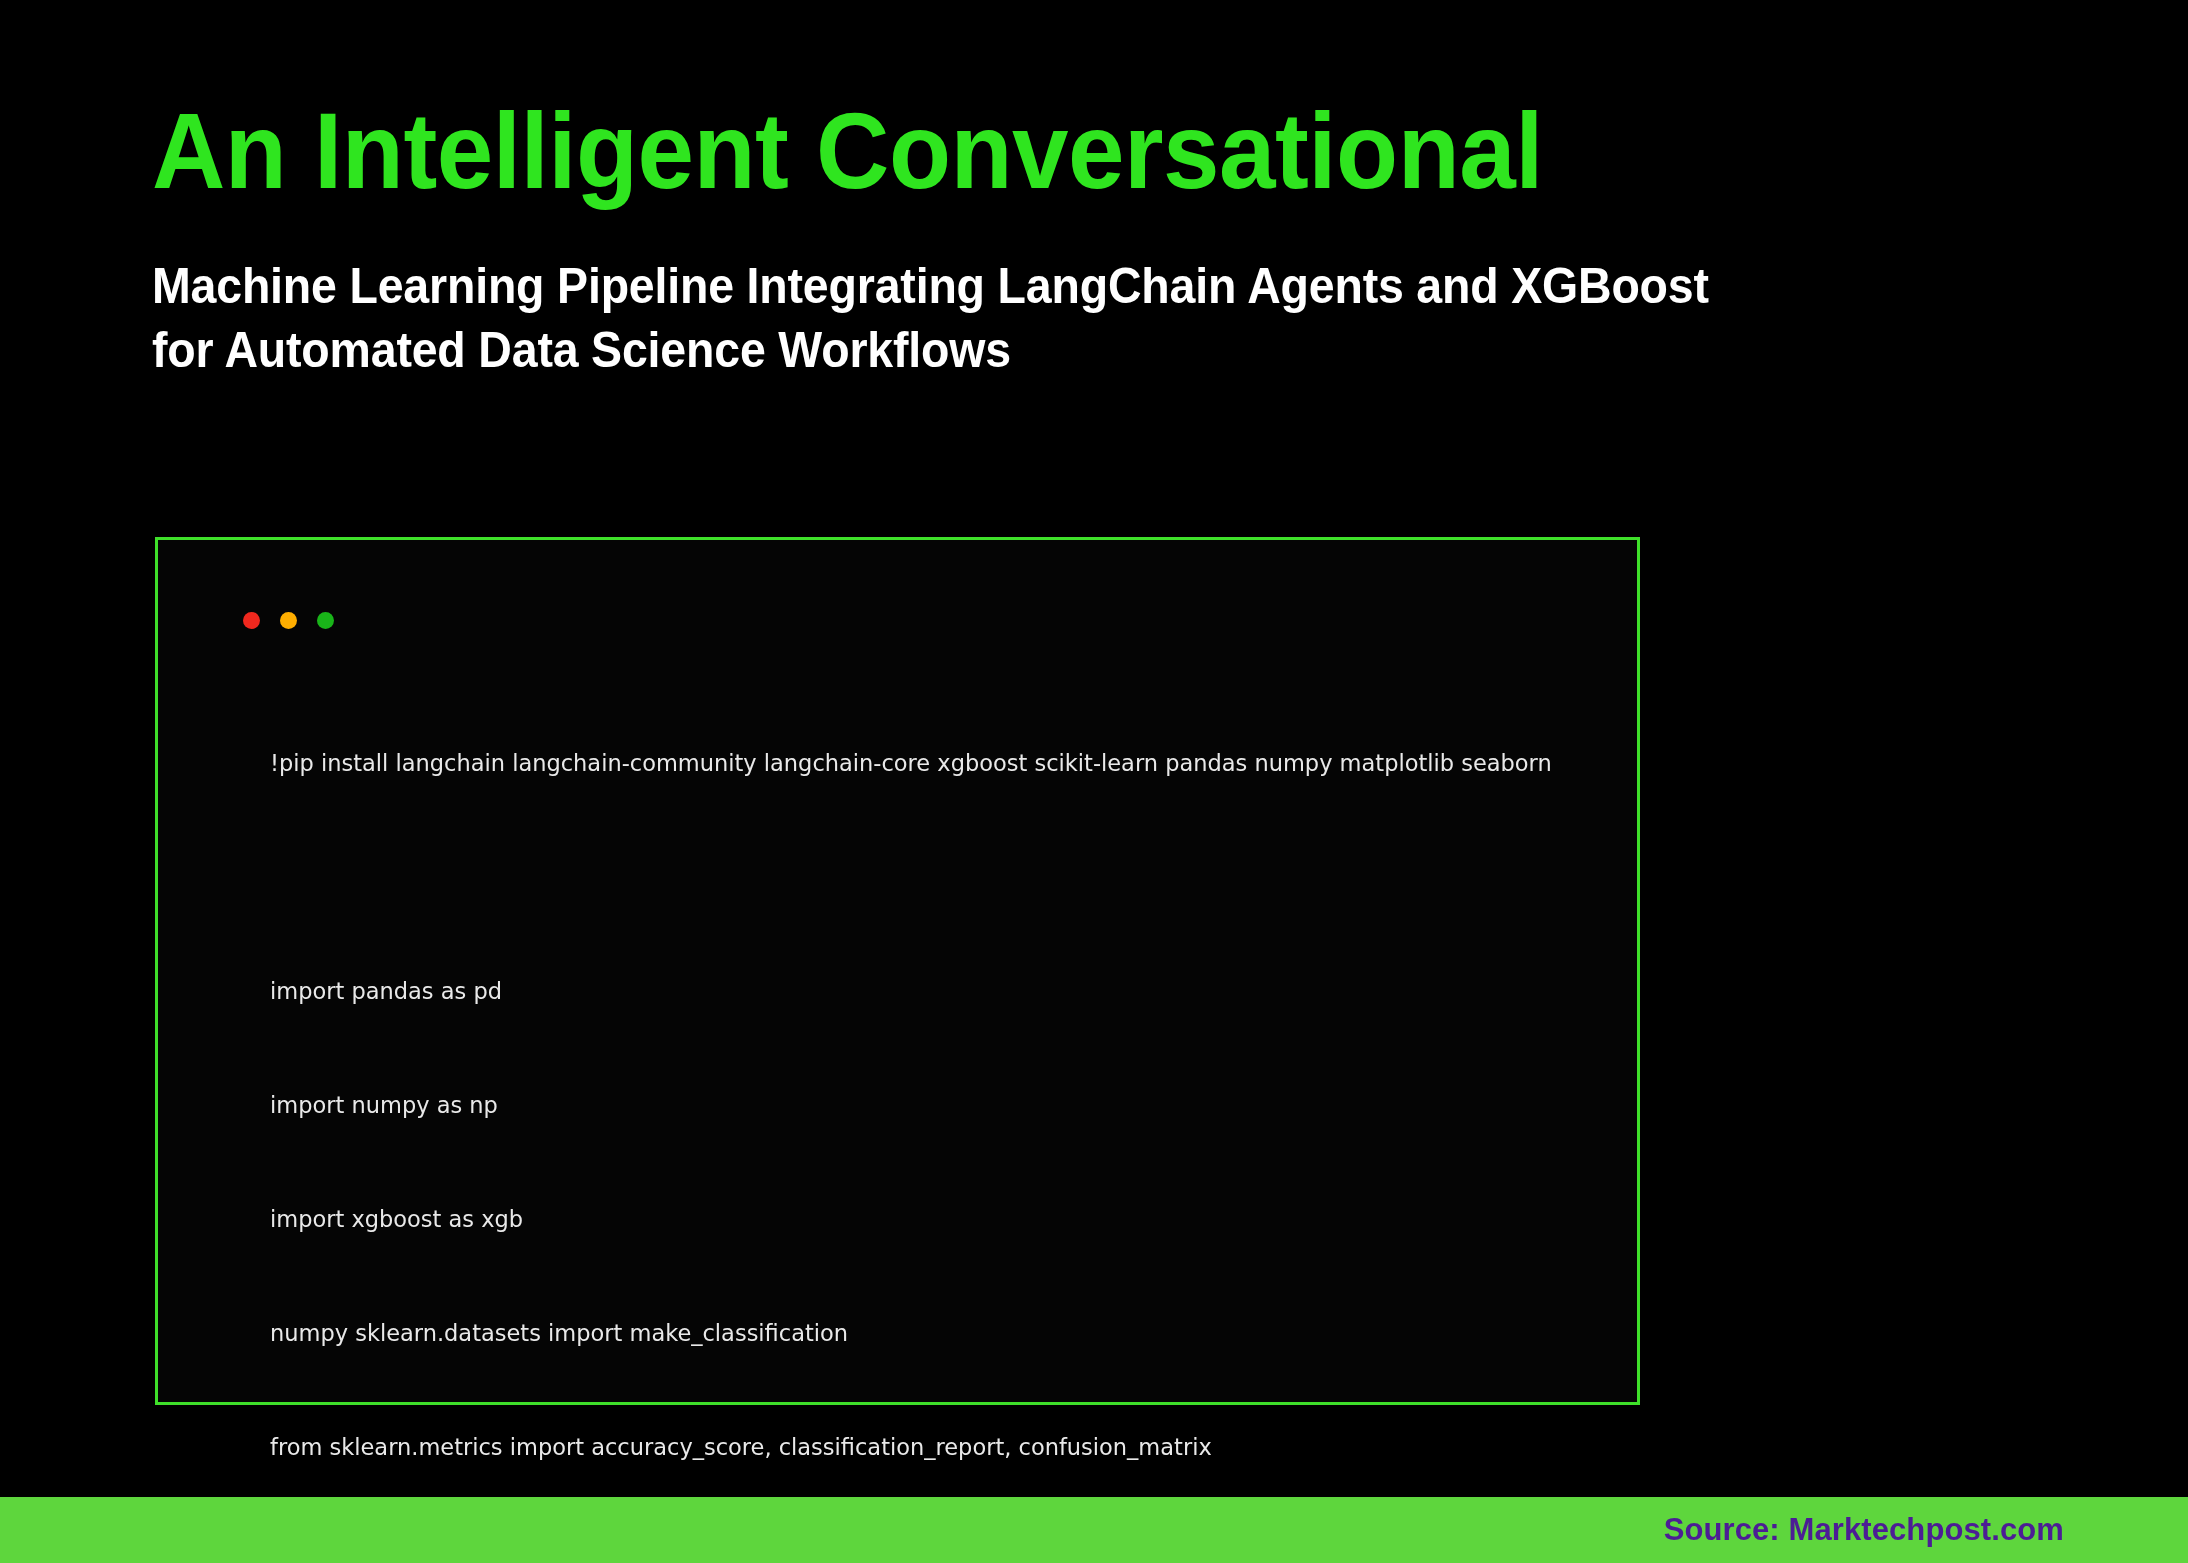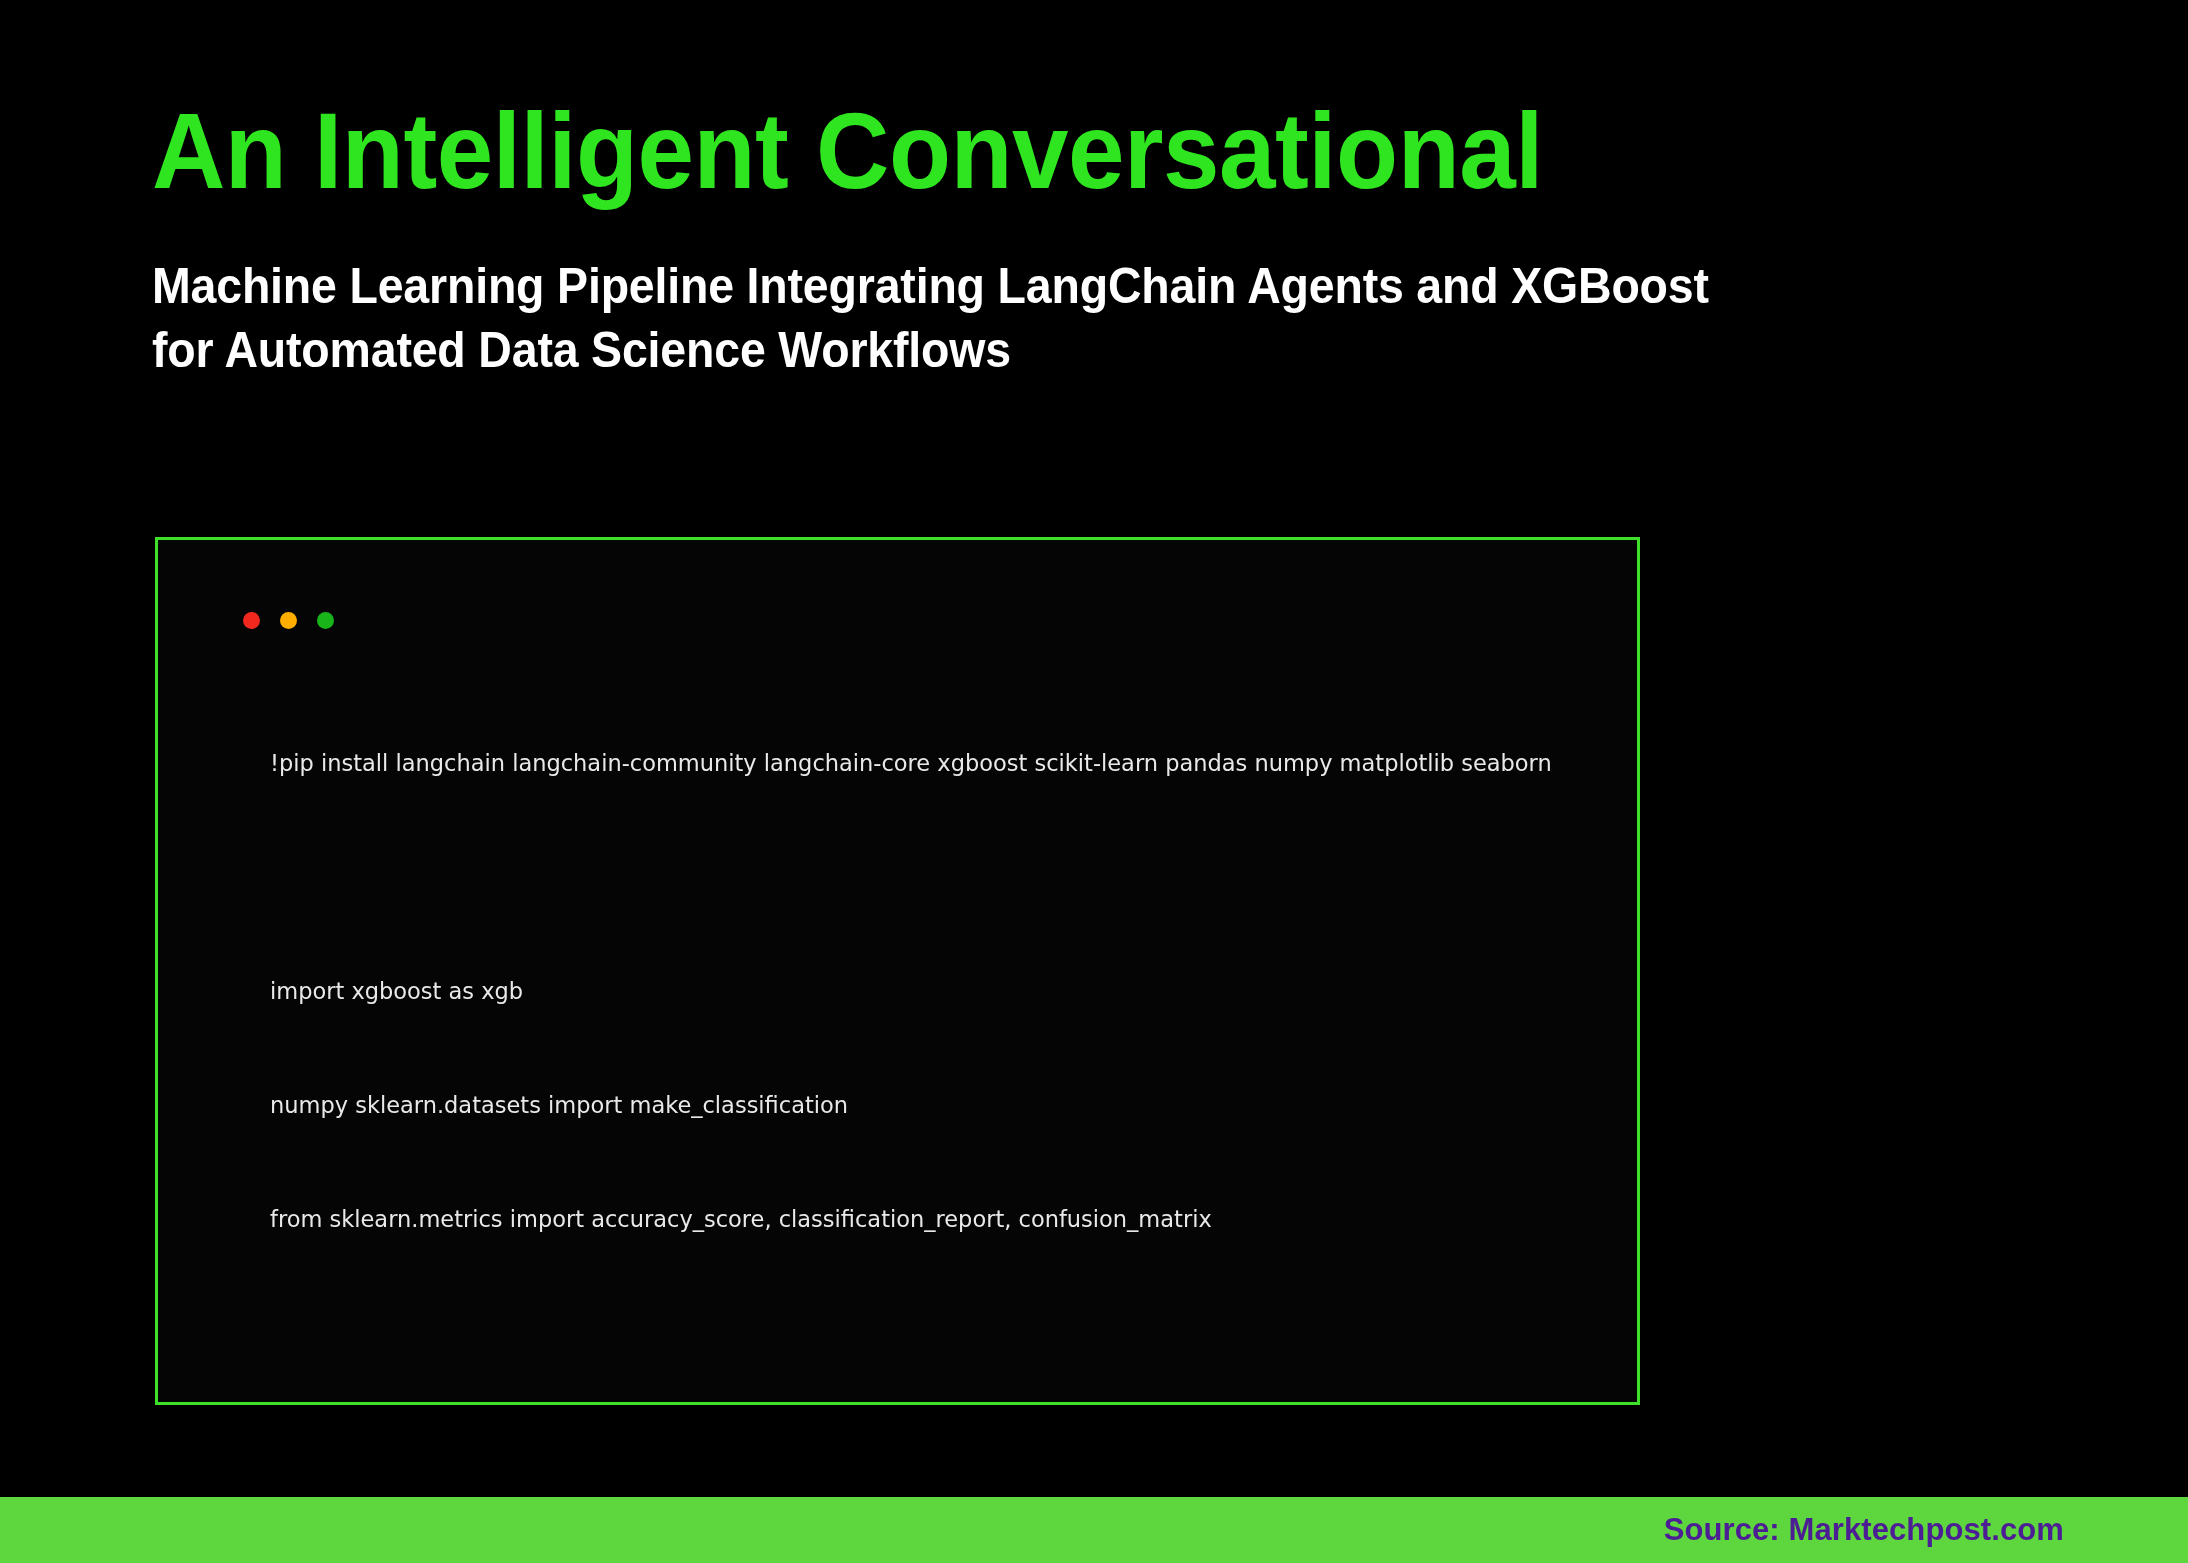--- a/index.html
+++ b/index.html
@@ -116,20 +116,22 @@
 
     <div id="window-dots">
       <span class="dot red"></span>
       <span class="dot yellow"></span>
       <span class="dot green"></span>
     </div>
 
     <div id="code-body">
       <span id="pip-line" class="code-line">!pip install langchain langchain-community langchain-core xgboost scikit-learn pandas numpy matplotlib seaborn</span>
       <span id="imports-block">
+        <span class="code-line">import pandas as pd</span>
+        <span class="code-line">import numpy as np</span>
         <span class="code-line">import xgboost as xgb</span>
         <span class="code-line">numpy sklearn.datasets import make_classification</span>
         <span class="code-line">from sklearn.metrics import accuracy_score, classification_report, confusion_matrix</span>
         
         
         
         
         
         
         

